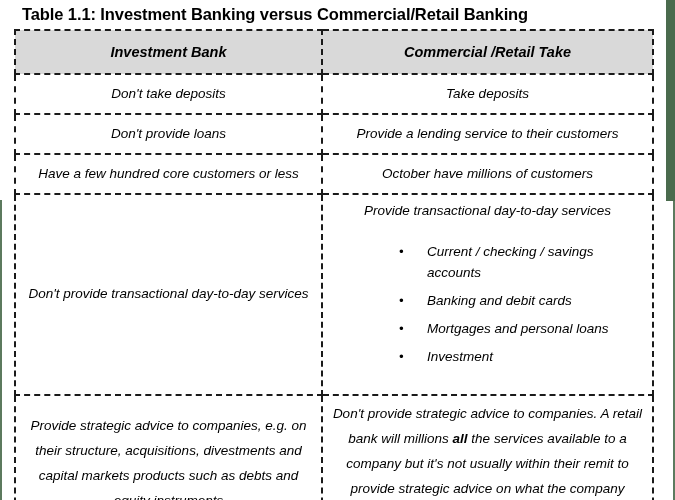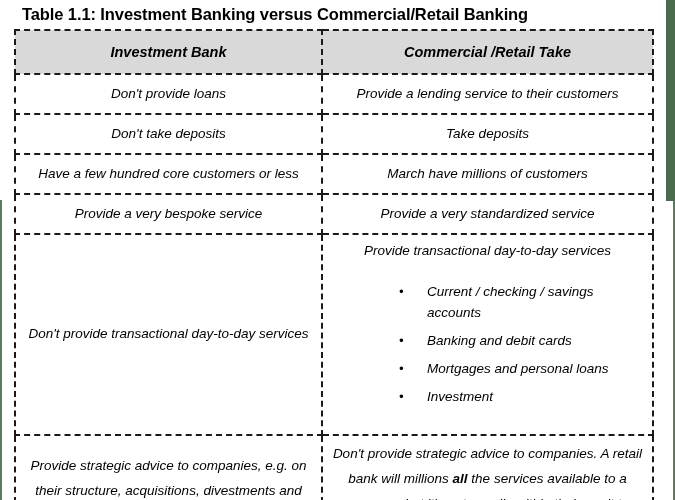--- a/index.html
+++ b/index.html
@@ -143,34 +143,30 @@
       <col class="col-b">
     </colgroup>
     <thead>
       <tr>
         <th>Investment Bank</th>
         <th>Commercial /Retail Take</th>
       </tr>
     </thead>
     <tbody>
       <tr>
+        <td class="short">Don't take deposits</td>
+        <td class="short">Take deposits</td>
+      </tr>
+      <tr>
         <td class="short">Don't provide loans</td>
         <td class="short">Provide a lending service to their customers</td>
       </tr>
       <tr>
-        <td class="short">Don't take deposits</td>
-        <td class="short">Take deposits</td>
-      </tr>
-      <tr>
         <td class="short">Have a few hundred core customers or less</td>
-        <td class="short">March have millions of customers</td>
-      </tr>
-      <tr>
-        <td class="short">Provide a very bespoke service</td>
-        <td class="short">Provide a very standardized service</td>
+        <td class="short">October have millions of customers</td>
       </tr>
       <tr>
         <td class="tall-left">Don't provide transactional day-to-day services</td>
         <td class="bullets-cell">
           <div class="bullets-head">Provide transactional day-to-day services</div>
           <ul class="svc">
             <li>Current / checking / savings accounts</li>
             <li>Banking and debit cards</li>
             <li>Mortgages and personal loans</li>
             <li>Investment</li>

